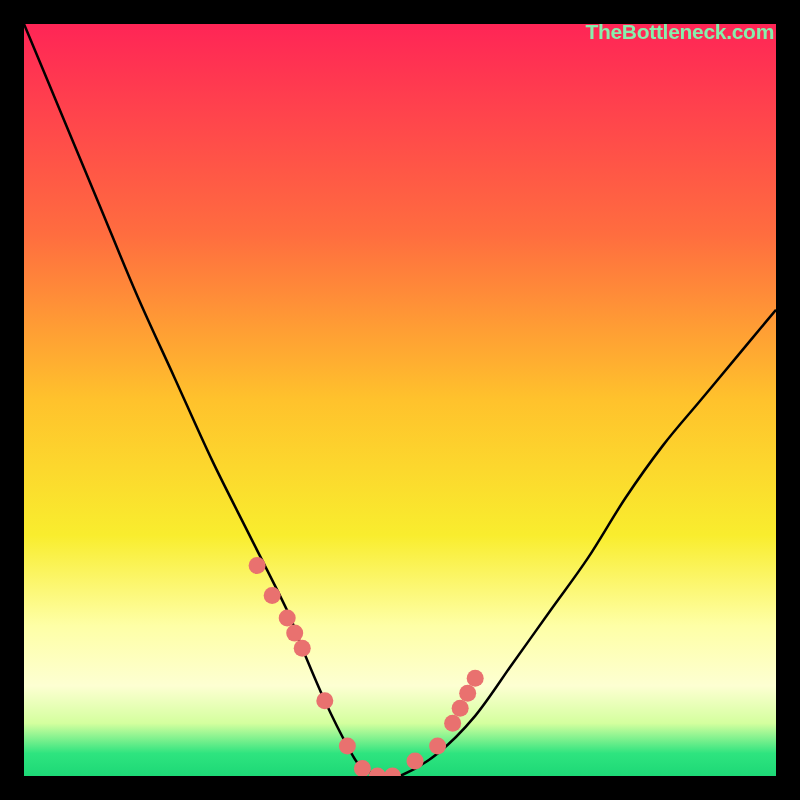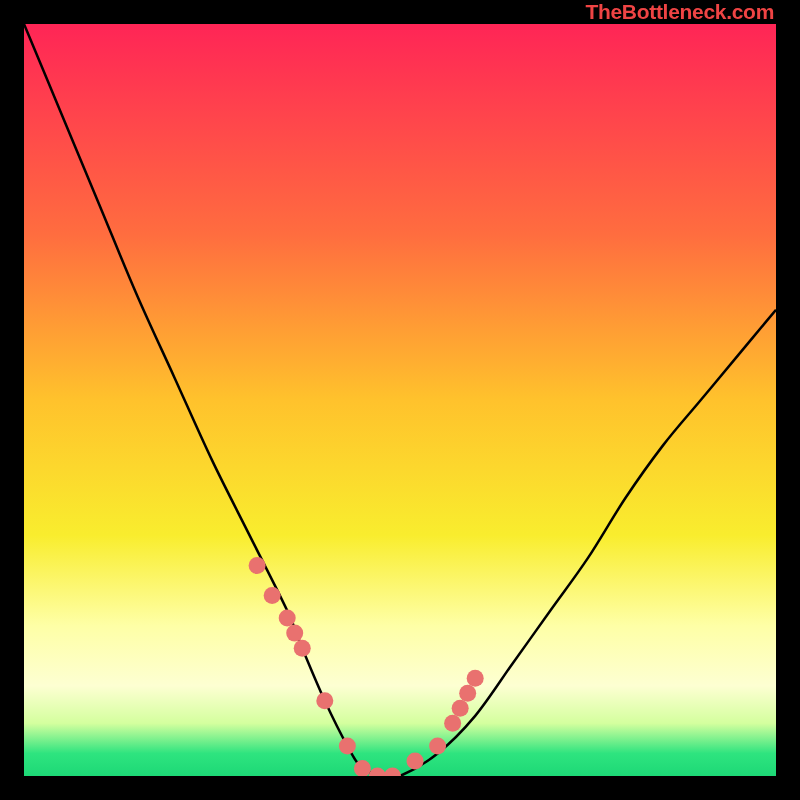--- a/index.html
+++ b/index.html
@@ -23,26 +23,26 @@
     }
     .gradient-bg {
       position: absolute;
       top: 0;
       left: 0;
       width: 100%;
       height: 100%;
     }
     .watermark {
       position: absolute;
-      top: 0;
+      top: 20px;
       right: 26px;
       font-family: Arial, sans-serif;
       font-weight: bold;
       font-size: 21px;
-      color: #ef4444;
+      color: #86efac;
       letter-spacing: -0.3px;
     }
     svg {
       position: absolute;
       top: 0;
       left: 0;
       width: 100%;
       height: 100%;
     }
   </style>

